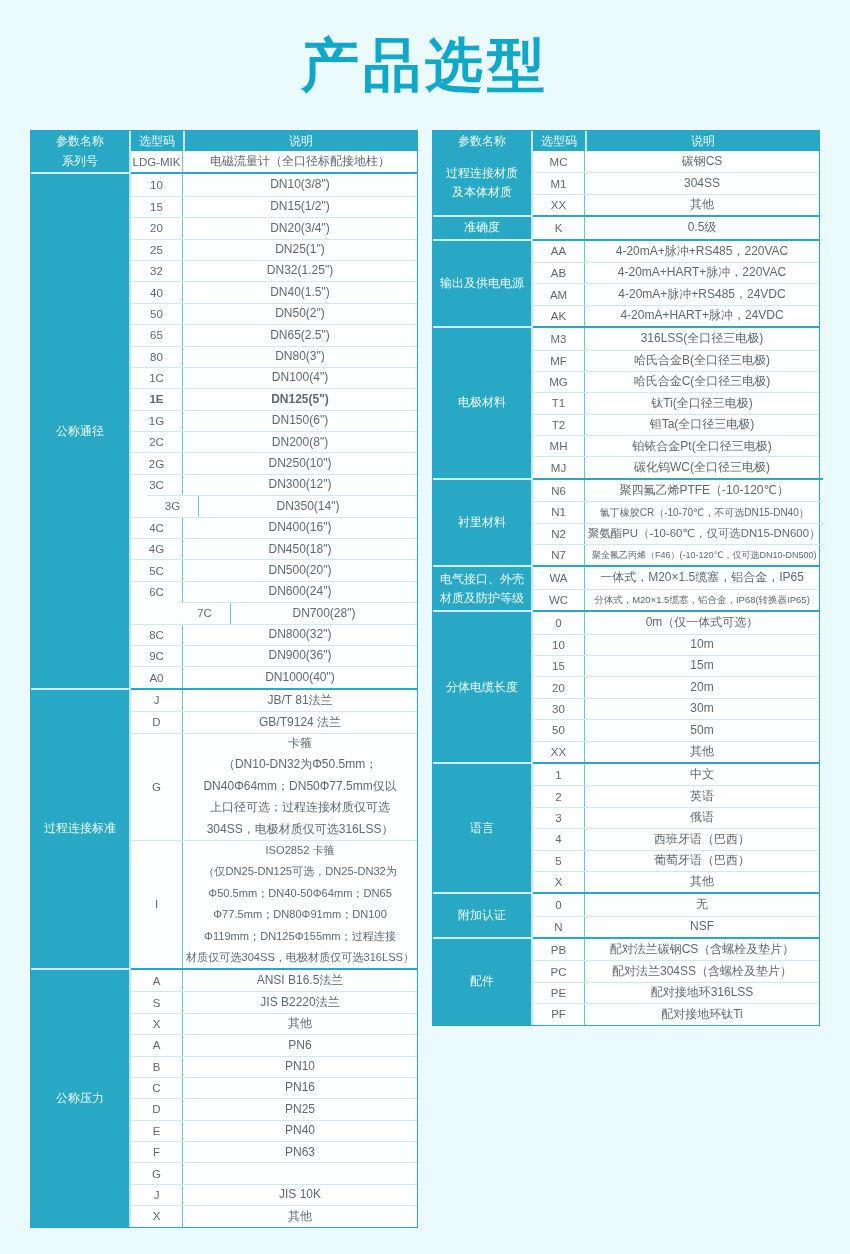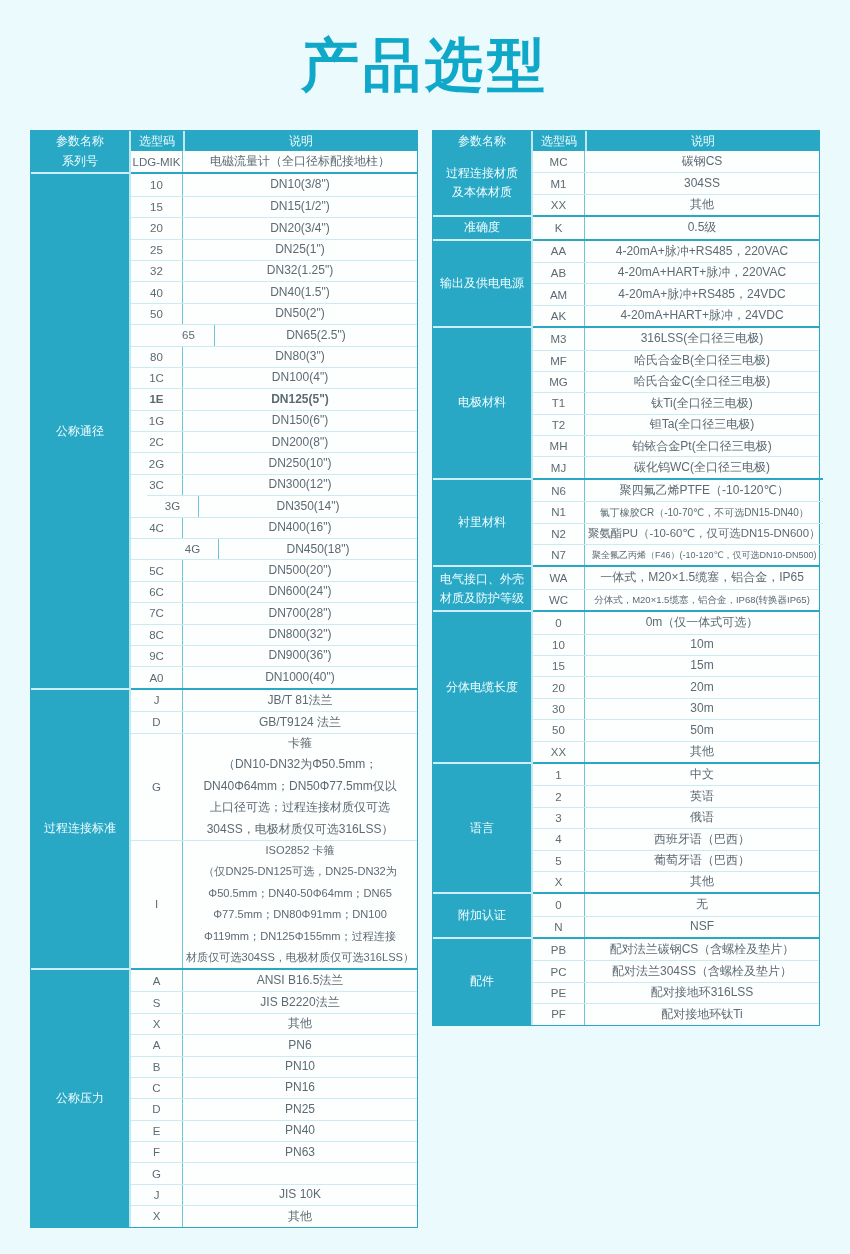--- a/index.html
+++ b/index.html
@@ -147,21 +147,21 @@
             <div class="desc-cell">
               <div class="desc-line">DN40(1.5")</div>
             </div>
           </div>
           <div class="grow" style="height: 21.4px;">
             <div class="code-cell">50</div>
             <div class="desc-cell">
               <div class="desc-line">DN50(2")</div>
             </div>
           </div>
-          <div class="grow" style="height: 21.4px; padding-left: 32px;">
+          <div class="grow" style="height: 21.4px;">
             <div class="code-cell">65</div>
             <div class="desc-cell">
               <div class="desc-line">DN65(2.5")</div>
             </div>
           </div>
           <div class="grow" style="height: 21.4px; justify-content: flex-end;">
             <div class="code-cell">80</div>
             <div class="desc-cell">
               <div class="desc-line">DN80(3")</div>
             </div>
@@ -207,39 +207,39 @@
             <div class="desc-cell">
               <div class="desc-line">DN350(14")</div>
             </div>
           </div>
           <div class="grow" style="height: 21.4px;">
             <div class="code-cell">4C</div>
             <div class="desc-cell">
               <div class="desc-line">DN400(16")</div>
             </div>
           </div>
-          <div class="grow" style="height: 21.4px; padding-left: 36px;">
+          <div class="grow" style="height: 21.4px;">
             <div class="code-cell">4G</div>
             <div class="desc-cell">
               <div class="desc-line">DN450(18")</div>
             </div>
           </div>
           <div class="grow" style="height: 21.4px;">
             <div class="code-cell">5C</div>
             <div class="desc-cell">
               <div class="desc-line">DN500(20")</div>
             </div>
           </div>
           <div class="grow" style="height: 21.4px;">
             <div class="code-cell">6C</div>
             <div class="desc-cell">
               <div class="desc-line">DN600(24")</div>
             </div>
           </div>
-          <div class="grow" style="height: 21.4px;">
+          <div class="grow" style="height: 21.4px; margin-left: 48px;">
             <div class="code-cell">7C</div>
             <div class="desc-cell">
               <div class="desc-line">DN700(28")</div>
             </div>
           </div>
           <div class="grow" style="height: 21.4px;">
             <div class="code-cell">8C</div>
             <div class="desc-cell">
               <div class="desc-line">DN800(32")</div>
             </div>

